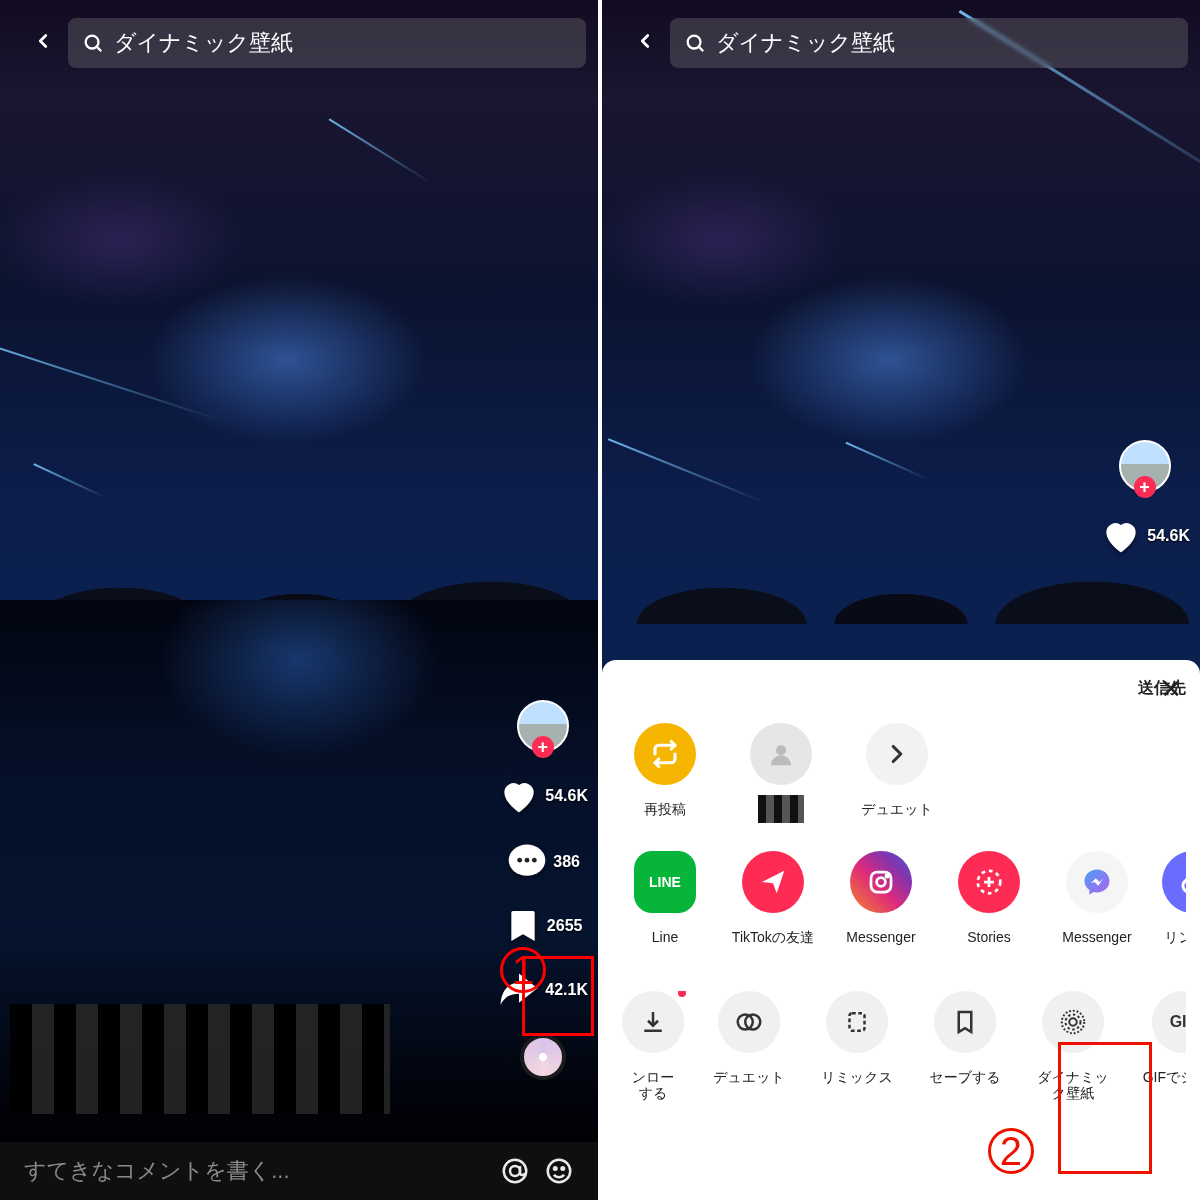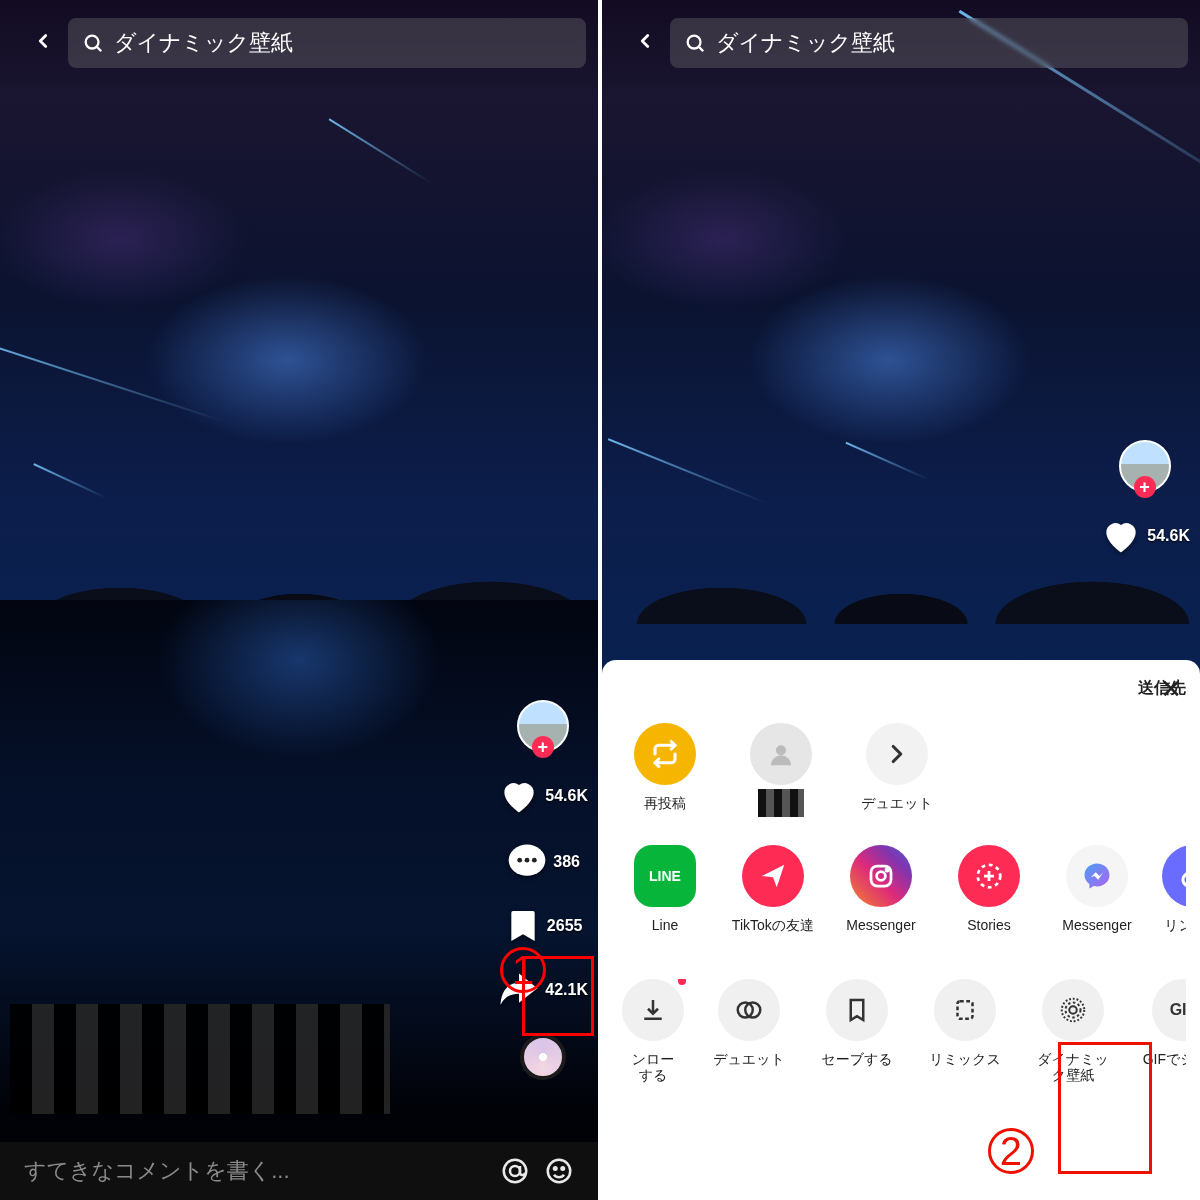--- a/index.html
+++ b/index.html
@@ -137,21 +137,21 @@
   .closex{
     position:absolute; top:14px; right:18px; font-size:26px; font-weight:300;
   }
   .row{
     display:flex; gap:30px; overflow:hidden;
     margin-top:24px; padding-left:6px;
   }
   .row.apps{ gap:22px; margin-top:28px; }
   .row.actions{ gap:22px; margin-top:28px; }
   .cell{
-    display:flex; flex-direction:column; align-items:center; gap:10px;
+    display:flex; flex-direction:column; align-items:center; gap:16px;
     width:86px; flex:0 0 86px;
     font-size:14px; text-align:center; line-height:1.2;
   }
   .cell.small{ font-size:14px; }
   .cell .ico{
     width:62px; height:62px; border-radius:50%;
     display:flex; align-items:center; justify-content:center;
   }
   .ico.repost{ background:#f5b500; color:#fff; }
   .ico.user{ background:#e6e6e6; color:#bbb; }
@@ -416,33 +416,33 @@
         <div class="ico gray">
           <svg viewBox="0 0 24 24" fill="none" stroke="#333" stroke-width="2">
               <circle cx="9" cy="12" r="6"></circle>
               <circle cx="15" cy="12" r="6"></circle>
             </svg>
         </div>
         <span>デュエット</span>
       </div>
       <div class="cell small">
         <div class="ico gray">
+          <svg viewBox="0 0 24 24" fill="none" stroke="#333" stroke-width="2" stroke-dasharray="3 2">
+              <rect x="6" y="5" width="12" height="14" rx="2"></rect>
+            </svg>
+        </div>
+        <span>リミックス</span>
+      </div>
+      <div class="cell small">
+        <div class="ico gray">
           <svg viewBox="0 0 24 24" fill="none" stroke="#333" stroke-width="2">
               <path d="M7 4h10v16l-5-3-5 3z"></path>
             </svg>
         </div>
         <span>セーブする</span>
-      </div>
-      <div class="cell small">
-        <div class="ico gray">
-          <svg viewBox="0 0 24 24" fill="none" stroke="#333" stroke-width="2" stroke-dasharray="3 2">
-              <rect x="6" y="5" width="12" height="14" rx="2"></rect>
-            </svg>
-        </div>
-        <span>リミックス</span>
       </div>
       <div class="cell small">
         <div class="ico gray">
           <svg viewBox="0 0 24 24" fill="none" stroke="#333" stroke-width="1.6">
               <circle cx="12" cy="12" r="3"></circle>
               <circle cx="12" cy="12" r="6" stroke-dasharray="2 2"></circle>
               <circle cx="12" cy="12" r="9" stroke-dasharray="1.5 1.5"></circle>
             </svg>
         </div>
         <span style="white-space:pre-line;">ダイナミッ

